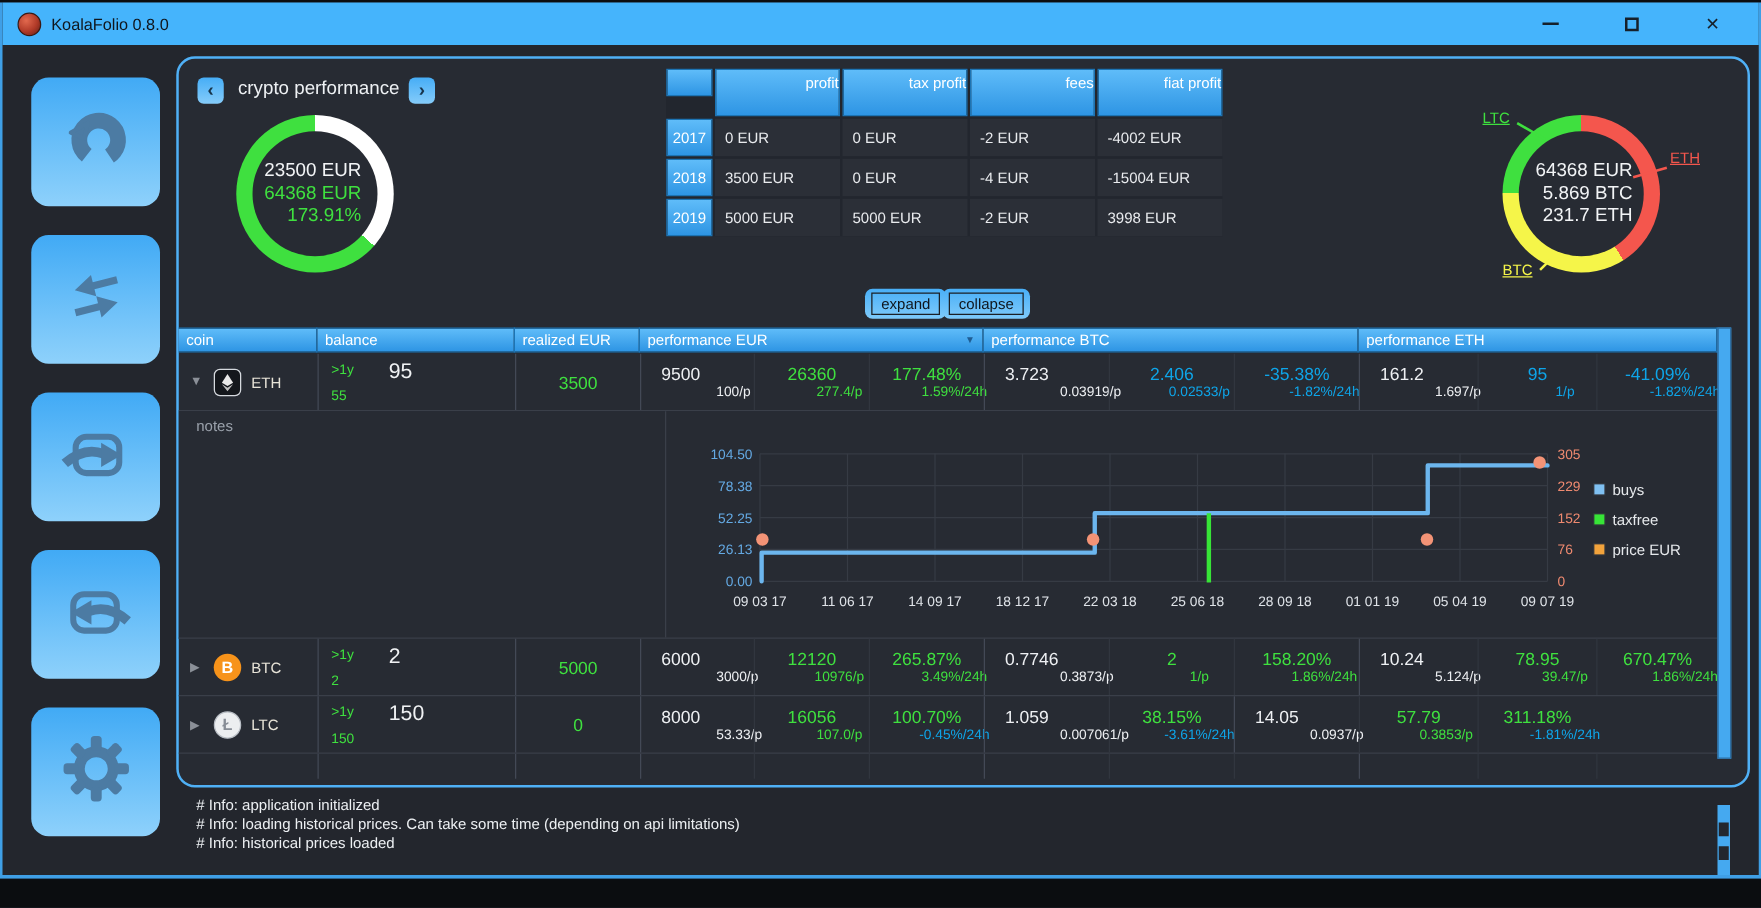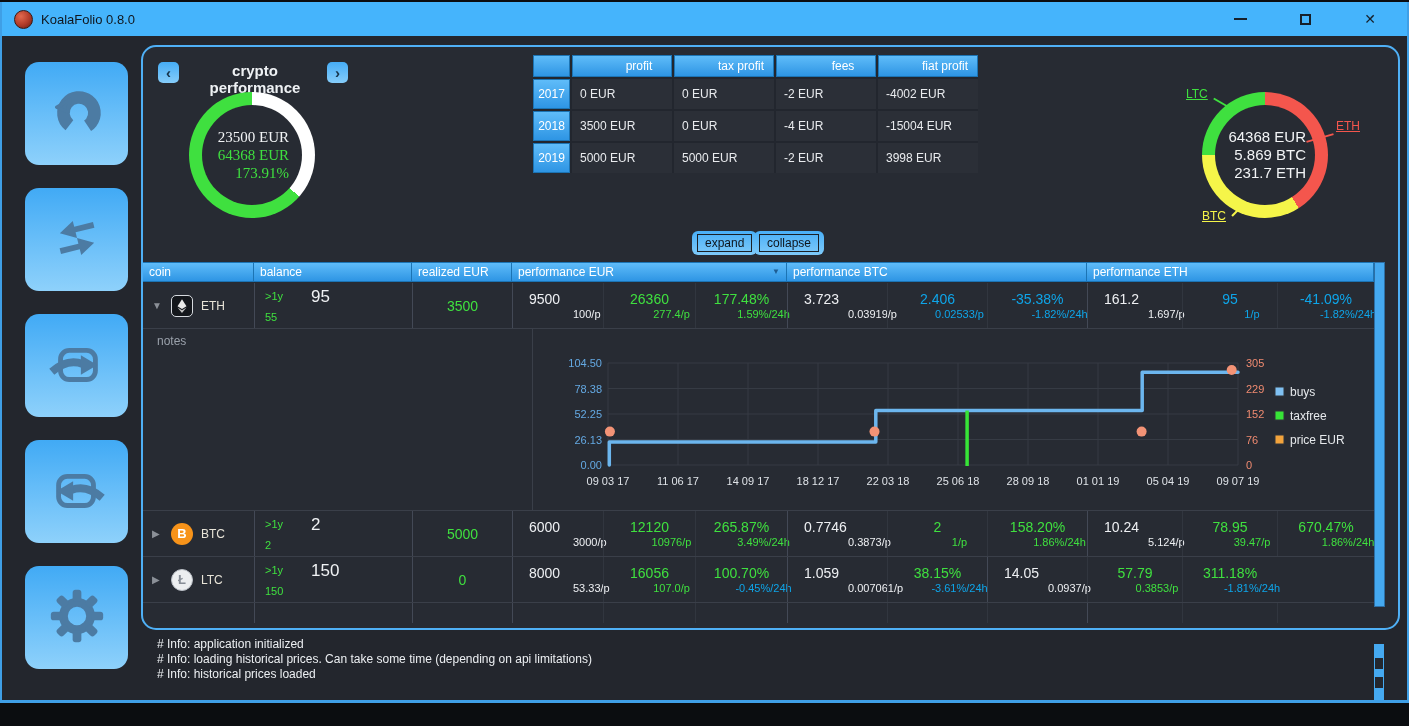--- a/index.html
+++ b/index.html
@@ -35,49 +35,49 @@
   
   .panel { position:absolute; left:141px; top:45px; width:1259px; height:585px;
            border:2px solid #4fb0f6; border-radius:15px; background:#272b33; }
 
   .nav-btn { position:absolute; width:21px; height:21px; border-radius:5px;
              background:linear-gradient(180deg,#46adf6,#85ccfa); color:#173349;
              font-size:15px; font-weight:bold; display:flex; align-items:center; justify-content:center; }
   .nav-prev { left:15px; top:15px; }
   .nav-next { left:184px; top:15px; }
   .page-title { position:absolute; left:43px; top:15px; width:138px; text-align:center;
-                font-size:15px; color:#eef1f4;font-weight:bold; }
+                font-size:15px; color:#eef1f4; }
 
   
   .ring { position:absolute; width:126px; height:126px; border-radius:50%; }
   .ring .hole { position:absolute; inset:13px; border-radius:50%; background:#272b33; }
   .ring .dtext { position:absolute; inset:13px; display:flex; flex-direction:column;
                  justify-content:center; z-index:2; text-align:right; font-size:15px; line-height:18px; }
-  .ldonut { left:46px; top:45px;font-family:Liberation Serif, serif; }
+  .ldonut { left:46px; top:45px; }
   .ldonut .dtext { padding-right:13px; }
   .rdonut { left:1059px; top:45px; }
   .rdonut .dtext { padding-right:9px; }
   .t-white { color:#f2f4f6; } .t-green { color:#3fe03f; }
 
   .donut-lbl { position:absolute; font-size:12px; text-decoration:underline; z-index:3; }
   .lbl-ltc { left:1043px; top:40px; color:#3fe03f; }
   .lbl-eth { left:1193px; top:72px; color:#f4564d; }
   .lbl-btc { left:1059px; top:162px; color:#f5f549; }
   .conn { position:absolute; height:2px; z-index:3; }
   .conn-ltc { left:1069px; top:57px; width:26px; background:#3fe03f; transform:rotate(30deg); }
   .conn-eth { left:1163px; top:90px; width:28px; background:#f4564d; transform:rotate(-16deg); }
   .conn-btc { left:1087px; top:163px; width:14px; background:#f5f549; transform:rotate(-45deg); }
 
   
   .ytable { position:absolute; left:390px; top:8px; display:grid;
             grid-template-columns:37px 100px 100px 100px 100px; gap:2px; background:#22262e; }
   .ycell { font-size:12px; }
   .corner { height:22px; background:linear-gradient(180deg,#5fbcf9,#2e95e4); border:1px solid #1c74b4; }
-  .yhead  { height:22px; background:linear-gradient(180deg,#5fbcf9,#2e95e4); border:1px solid #1c74b4;
-            color:#fff; text-align:center; line-height:20px;padding-left:34px; }
+  .yhead  { height:38px; background:linear-gradient(180deg,#5fbcf9,#2e95e4); border:1px solid #1c74b4;
+            color:#fff; text-align:right; line-height:20px;padding-left:34px; }
   .yyear  { height:30px; background:linear-gradient(180deg,#5fbcf9,#2e95e4); border:1px solid #1c74b4;
             color:#fff; text-align:center; line-height:28px; }
   .yval   { height:30px; background:#2b2f37; color:#e9ebee; line-height:30px; padding-left:8px; }
 
   
   .tool-btn { position:absolute; top:184px; height:24px; border-radius:6px;
               background:linear-gradient(180deg,#49aff7,#7ecafa); display:flex; align-items:center;
               justify-content:center; padding:0 5px; }
   .tool-btn .inner { border:1px solid #1b2026; padding:1px 7px; font-size:12px; color:#0f151c; }
   .btn-expand { left:549px; }

